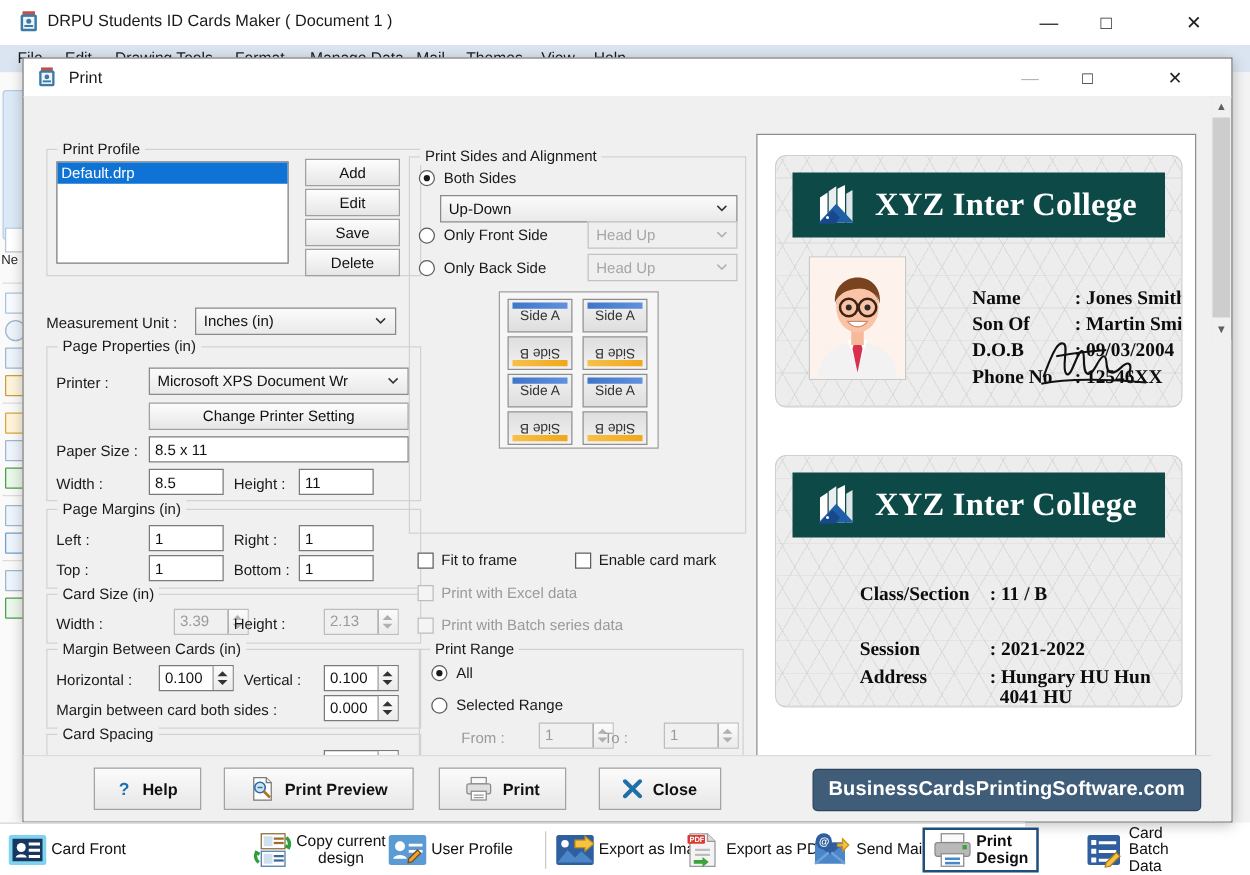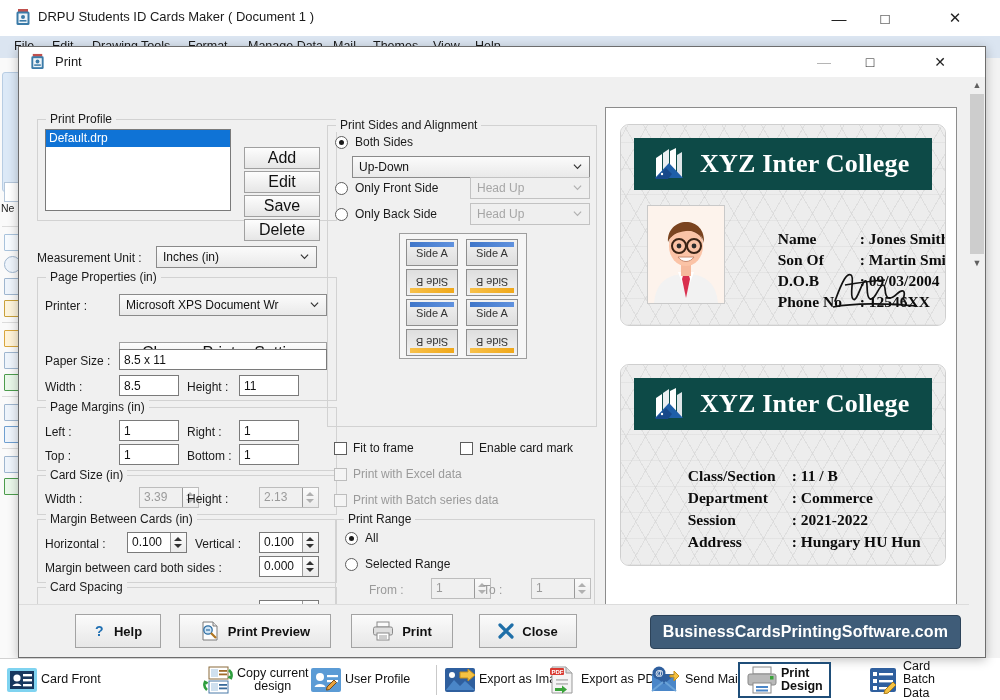--- a/index.html
+++ b/index.html
@@ -59,21 +59,21 @@
   .grp{position:absolute;border:1px solid #d2d2d2;}
   .grp>.cap{position:absolute;top:-8px;left:8px;background:#f0f0f0;padding:0 4px;font-size:12px;color:#1a1a1a;white-space:nowrap;}
   .lbl{position:absolute;font-size:12px;color:#1a1a1a;white-space:nowrap;}
   .lbl.dis{color:#9a9a9a;}
   .lbl.b{font-weight:bold;}
 
   .tf{position:absolute;background:#ffffff;border:1px solid #7a7a7a;box-sizing:border-box;height:21px;
       font-size:12px;color:#111;padding:2px 4px;line-height:16px;font-family:"Liberation Sans",sans-serif;}
 
   .btn{position:absolute;background:linear-gradient(#fdfdfd,#e6e6e6);border:1px solid #a0a0a0;box-sizing:border-box;
-       display:flex;align-items:center;justify-content:center;font-size:16px;color:#111;margin-top:20px;}
+       display:flex;align-items:center;justify-content:center;font-size:12px;color:#111;}
 
   .sel{position:absolute;background:linear-gradient(#fbfbfb,#e9e9e9);border:1px solid #8a8a8a;box-sizing:border-box;height:22px;
        display:flex;align-items:center;padding-left:6px;font-size:12px;color:#111;}
   .sel .chev{position:absolute;right:7px;top:5px;width:9px;height:9px;}
   .sel.dis{background:#efefef;border-color:#c2c2c2;color:#a6a6a6;}
 
   .spin{position:absolute;box-sizing:border-box;height:21px;background:#fff;border:1px solid #7a7a7a;}
   .spin.dis{background:#f0f0f0;border-color:#bdbdbd;margin-left:20px;}
   .spin .val{position:absolute;left:4px;top:2px;font-size:12px;color:#111;}
   .spin.dis .val{color:#9a9a9a;}
@@ -499,28 +499,28 @@
             <polygon points="29,32 29,9 34,6 34,32" fill="#dfe6e9"></polygon>
             <polygon points="7,32 21,17 35,32" fill="#1e5fa8"></polygon>
             <polygon points="7,33 18,22 24,28 20,33" fill="#17488a"></polygon>
             <circle cx="14" cy="28" r="1.2" fill="#ffffff"></circle>
           </svg>
           <div class="ctxt">XYZ Inter College</div>
         </div>
         <div class="fieldrow" style="left:28px;top:84px;">
           <span style="display:inline-block;width:104px;">Class/Section</span><span>:</span>&nbsp;<span>11 / B</span>
         </div>
-        <div class="fieldrow" style="left:28px;top:106px;">
-          <span style="display:inline-block;width:104px;">Department</span><span>:</span>&nbsp;<span>Commerce</span>
-        </div>
         <div class="fieldrow" style="left:28px;top:128px;">
           <span style="display:inline-block;width:104px;">Session</span><span>:</span>&nbsp;<span>2021-2022</span>
         </div>
         <div class="fieldrow" style="left:28px;top:150px;">
           <span style="display:inline-block;width:104px;">Address</span><span>:</span>&nbsp;<span>Hungary HU Hun</span>
+        </div>
+        <div class="fieldrow" style="left:140px;top:166px;">
+          <span>4041 HU</span>
         </div>
       </div>
     </div>
 
     <div id="pd-bottom">
       <div class="bigbtn" style="left:56px;width:86px;">
         <svg width="12" height="16" viewBox="0 0 12 16">
             <text x="1" y="13" font-size="14" font-weight="bold" fill="#1f6fb2" font-family="Liberation Sans, sans-serif">?</text>
           </svg>
         <span>Help</span>

